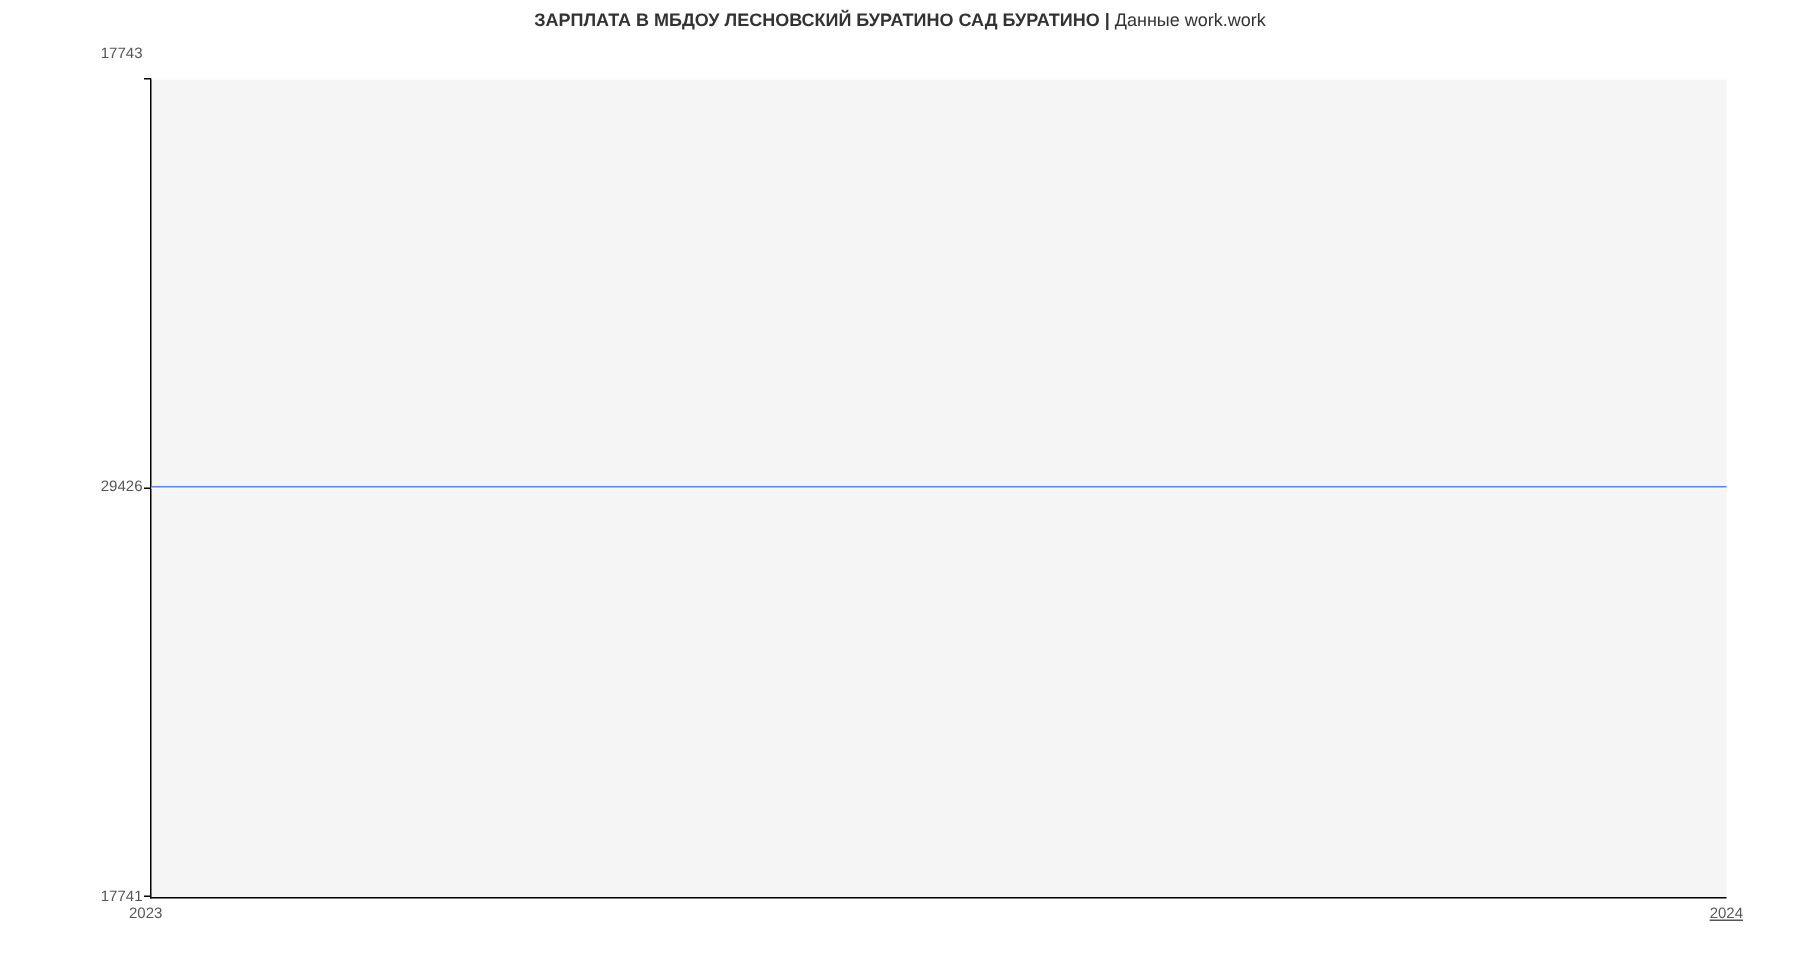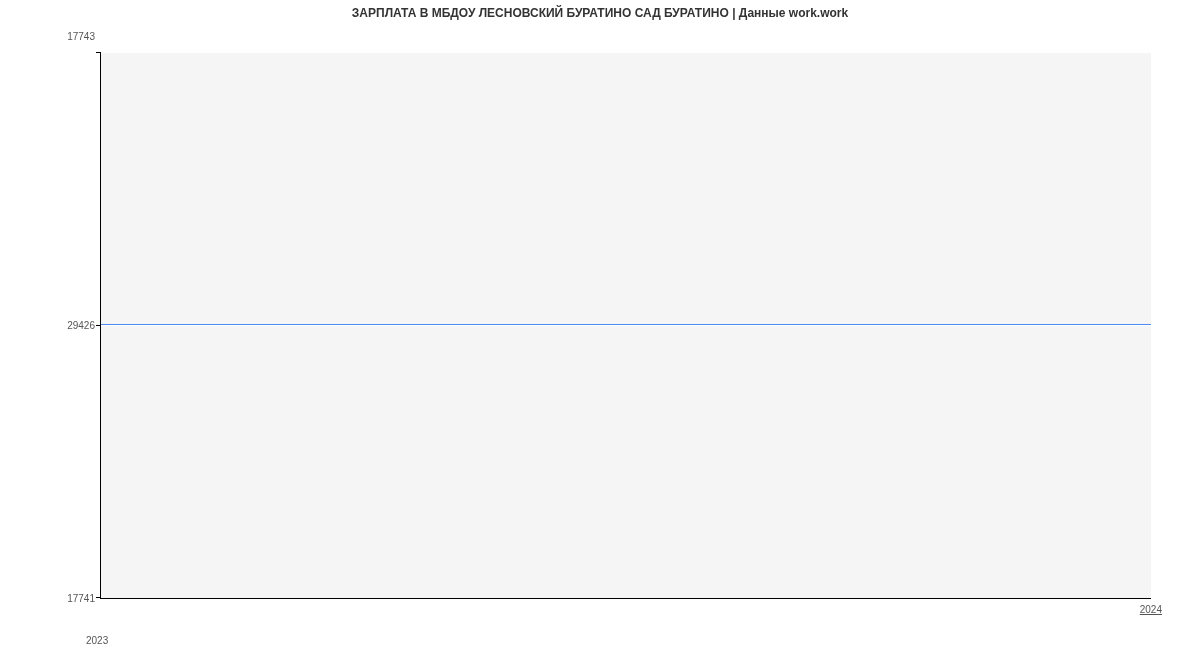--- a/index.html
+++ b/index.html
@@ -20,21 +20,21 @@
     position: absolute;
     top: 6px;
     left: 0;
     right: 0;
     text-align: center;
     font-size: 12px;
     font-weight: 700;
     color: #333;
   }
   .title .sep { font-weight: 700; }
-  .title .src { font-weight: 700; }
+  .title .src { font-weight: 400; }
   .plot {
     position: absolute;
     left: 100px;
     top: 52px;
     width: 1050px;
     height: 546px;
     background: #f5f5f5;
     border-left: 1px solid #000;
     border-bottom: 1px solid #000;
   }
@@ -56,21 +56,21 @@
     font-size: 10px;
     color: #555;
     transform: translateY(-50%);
   }
   .x-label {
     position: absolute;
     top: 604px;
     font-size: 10px;
     color: #555;
   }
-  .x-label.left { left: 86px; margin-top: 31px; }
+  .x-label.left { left: 86px; }
   .x-label.right { right: 38px; text-decoration: underline; }
   .y-tick-mark {
     position: absolute;
     left: 96px;
     width: 4px;
     height: 1px;
     background: #000;
   }
 </style>
 </head>

